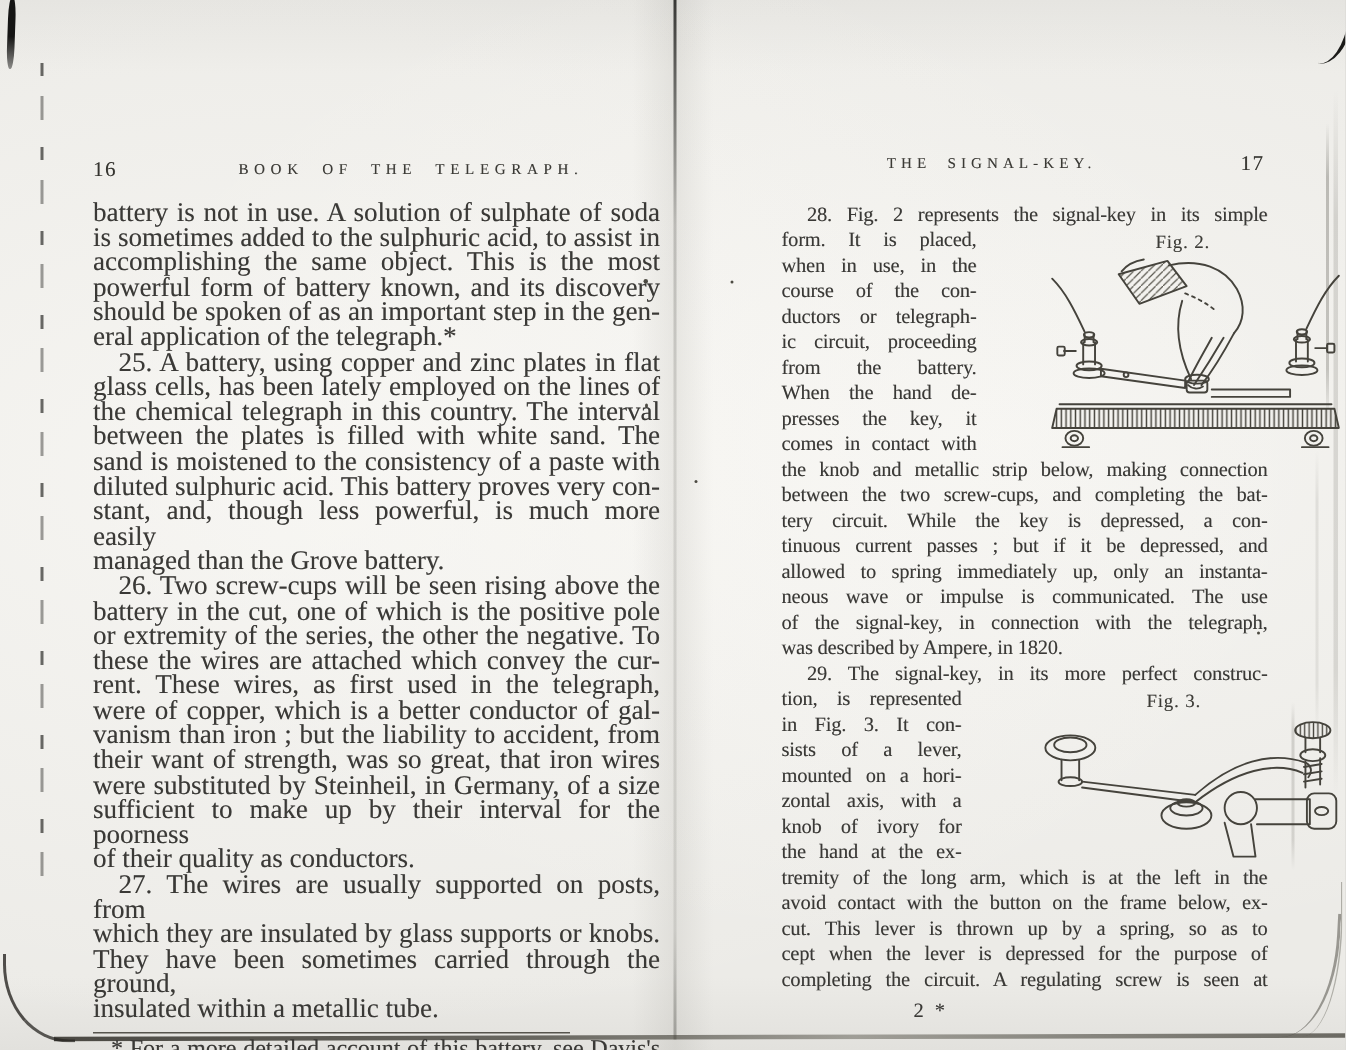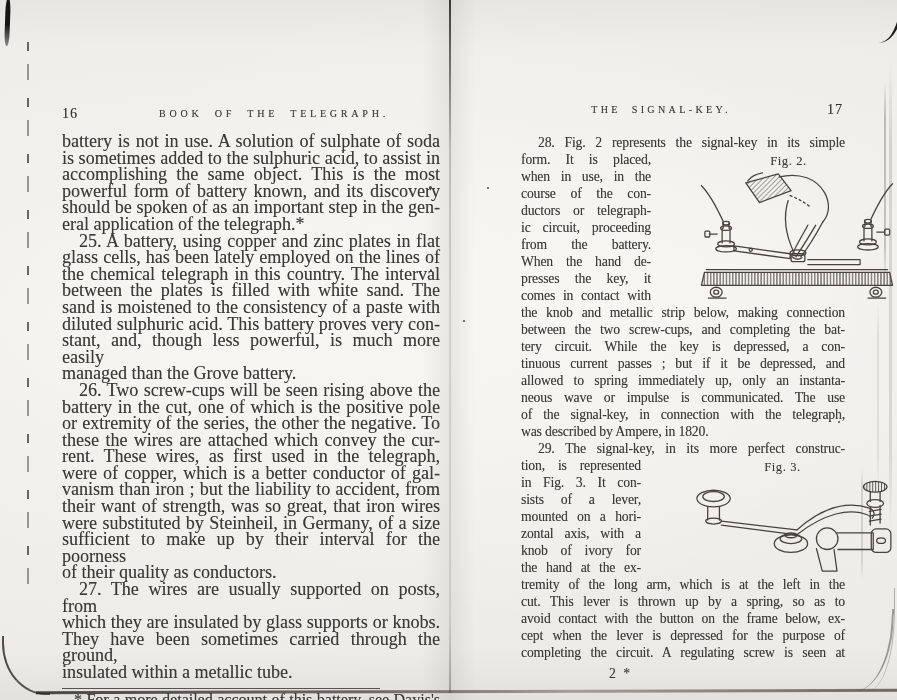--- a/index.html
+++ b/index.html
@@ -280,22 +280,22 @@
             <path d="M191,30 L191,48 M201,28 L201,46"></path>
             <path d="M190,34 L202,32 M190,39 L202,37 M190,44 L202,42"></path>
 
             <path d="M136,72 L142,95 M154,73 L157,95 M142,95 L157,95"></path>
           </svg>
         </div>
       </div>
 
       <div class="para">
           <div class="tline">tremity of the long arm, which is at the left in the</div>
+          <div class="tline">avoid contact with the button on the frame below, ex-</div>
           <div class="tline">cut.  This lever is thrown up by a spring, so as to</div>
-          <div class="tline">avoid contact with the button on the frame below, ex-</div>
           <div class="tline">cept when the lever is depressed for the purpose of</div>
           <div class="tline">completing the circuit.  A regulating screw is seen at</div>
         </div>
 
       <div class="signature">2 *</div>
     </div>
   </div>
 
 </div>
 

